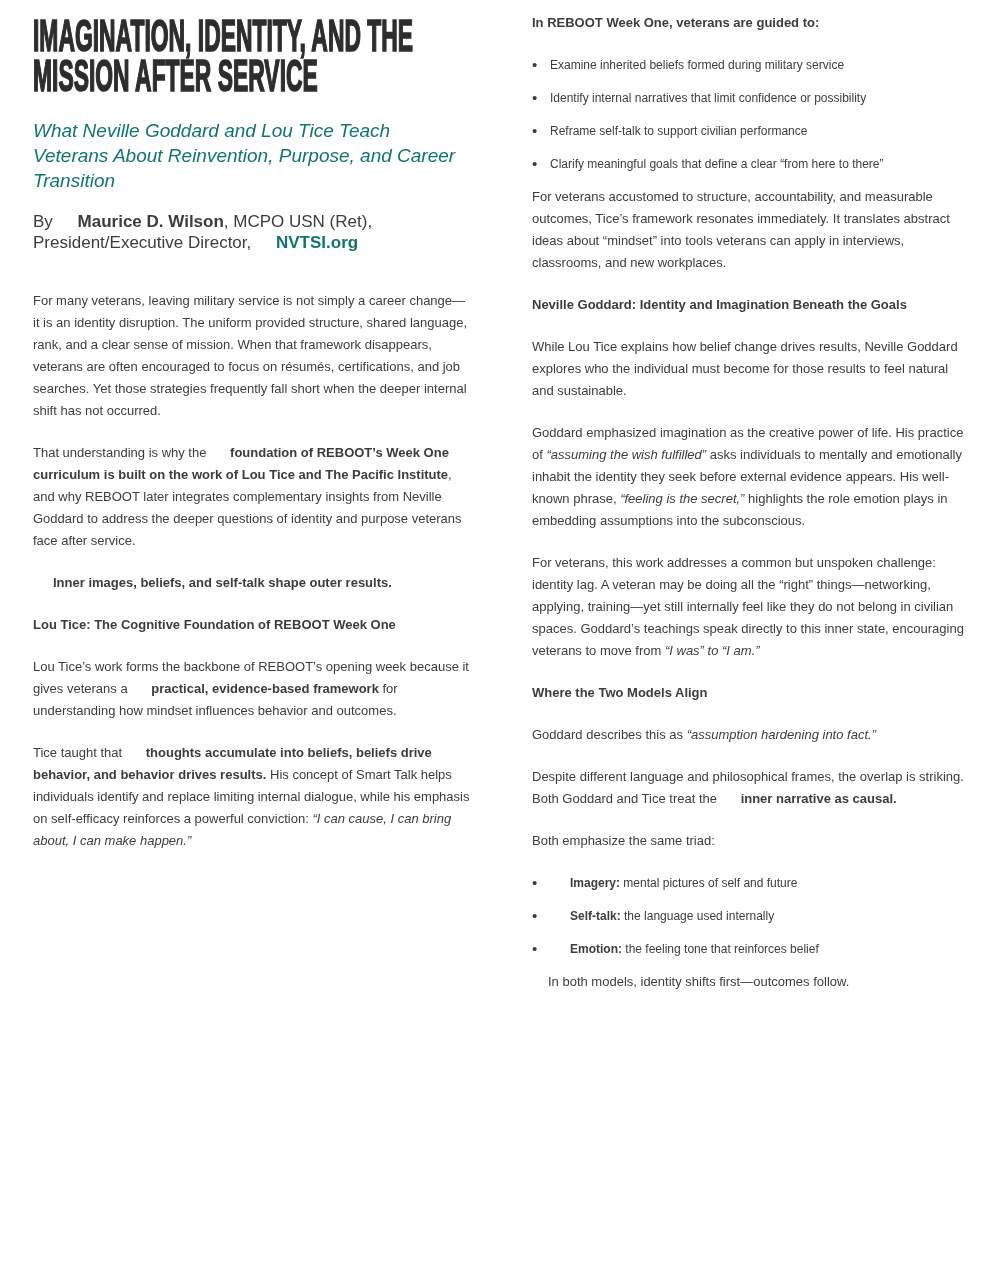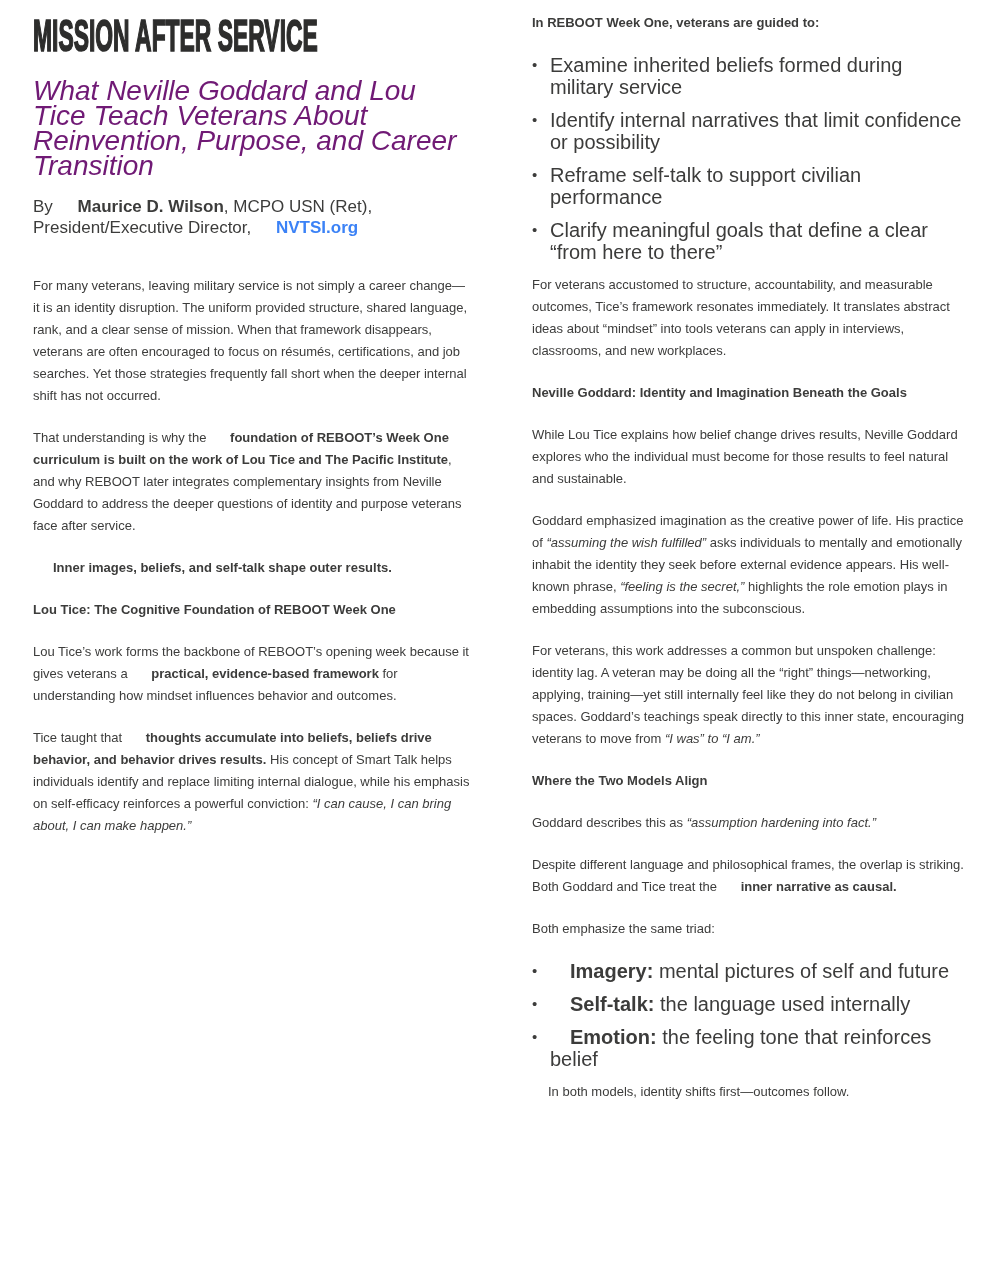--- a/index.html
+++ b/index.html
@@ -29,25 +29,25 @@
     transform-origin: 0 50%;
     font-size: 44px;
     line-height: 40px;
     font-weight: 700;
     color: #2d2d2c;
     -webkit-text-stroke: 1.7px #2d2d2c;
     letter-spacing: 0;
   }
 
   .subtitle {
-    font-size: 28px;
+    font-size: 19px;
     line-height: 25px;
     font-style: italic;
     font-weight: 400;
-    color: #701a75;
+    color: #0f766e;
     margin: 0 0 18px;
   }
 
   .byline {
     font-size: 17px;
     line-height: 21px;
     margin: 0 0 37px;
   }
 
   .para {
@@ -62,34 +62,35 @@
 
   .bullet-list { margin: 0 0 10px; }
   .bullet-item { display: flex; margin: 0 0 11px; }
   .bullet-dot {
     flex: 0 0 18px;
     width: 18px;
     font-size: 15px;
     line-height: 22px;
     color: #3c3c3b;
   }
-  .bullet-text { flex: 1; font-size: 20px; line-height: 22px; }
+  .bullet-text { flex: 1; font-size: 12px; line-height: 22px; }
 
   .indented { padding-left: 16px; }
 </style>
 </head>
 <body style="color: rgb(60, 60, 59); background: rgb(255, 255, 255);">
 
 <div class="page">
   <div class="col" id="left-col">
       <h1 class="headline" style="color: rgb(45, 45, 44);">
+        <div class="hl-line"><span class="hl-scale">IMAGINATION, IDENTITY, AND THE</span></div>
         <div class="hl-line"><span class="hl-scale">MISSION AFTER SERVICE</span></div>
       </h1>
       <h2 class="subtitle">What Neville Goddard and Lou Tice Teach Veterans About Reinvention, Purpose, and Career Transition</h2>
-      <p class="byline"><span>By </span><span class="b">Maurice D. Wilson</span><span>, MCPO USN (Ret), President/Executive Director, </span><a href="#" class="link b" style="color: #3b82f6;">NVTSI.org</a></p>
+      <p class="byline"><span>By </span><span class="b">Maurice D. Wilson</span><span>, MCPO USN (Ret), President/Executive Director, </span><a href="#" class="link b" style="color: #0f766e;">NVTSI.org</a></p>
       <p class="para"><span>For many veterans, leaving military service is not simply a career change—it is an identity disruption. The uniform provided structure, shared language, rank, and a clear sense of mission. When that framework disappears, veterans are often encouraged to focus on résumés, certifications, and job searches. Yet those strategies frequently fall short when the deeper internal shift has not occurred.</span></p>
       <p class="para"><span>That understanding is why the </span><span class="b">foundation of REBOOT’s Week One curriculum is built on the work of Lou Tice and The Pacific Institute</span><span>, and why REBOOT later integrates complementary insights from Neville Goddard to address the deeper questions of identity and purpose veterans face after service.</span></p>
       <p class="para"><span class="b">Inner images, beliefs, and self-talk shape outer results.</span></p>
       <h3 class="para heading">Lou Tice: The Cognitive Foundation of REBOOT Week One</h3>
       <p class="para"><span>Lou Tice’s work forms the backbone of REBOOT’s opening week because it gives veterans a </span><span class="b">practical, evidence-based framework</span><span> for understanding how mindset influences behavior and outcomes.</span></p>
       <p class="para"><span>Tice taught that </span><span class="b">thoughts accumulate into beliefs, beliefs drive behavior, and behavior drives results.</span><span> His concept of Smart Talk helps individuals identify and replace limiting internal dialogue, while his emphasis on self-efficacy reinforces a powerful conviction: </span><span class="i">“I can cause, I can bring about, I can make happen.”</span></p>
     </div>
   <div class="col" id="right-col">
       <h3 class="para heading">In REBOOT Week One, veterans are guided to:</h3>
       <div class="bullet-list">

